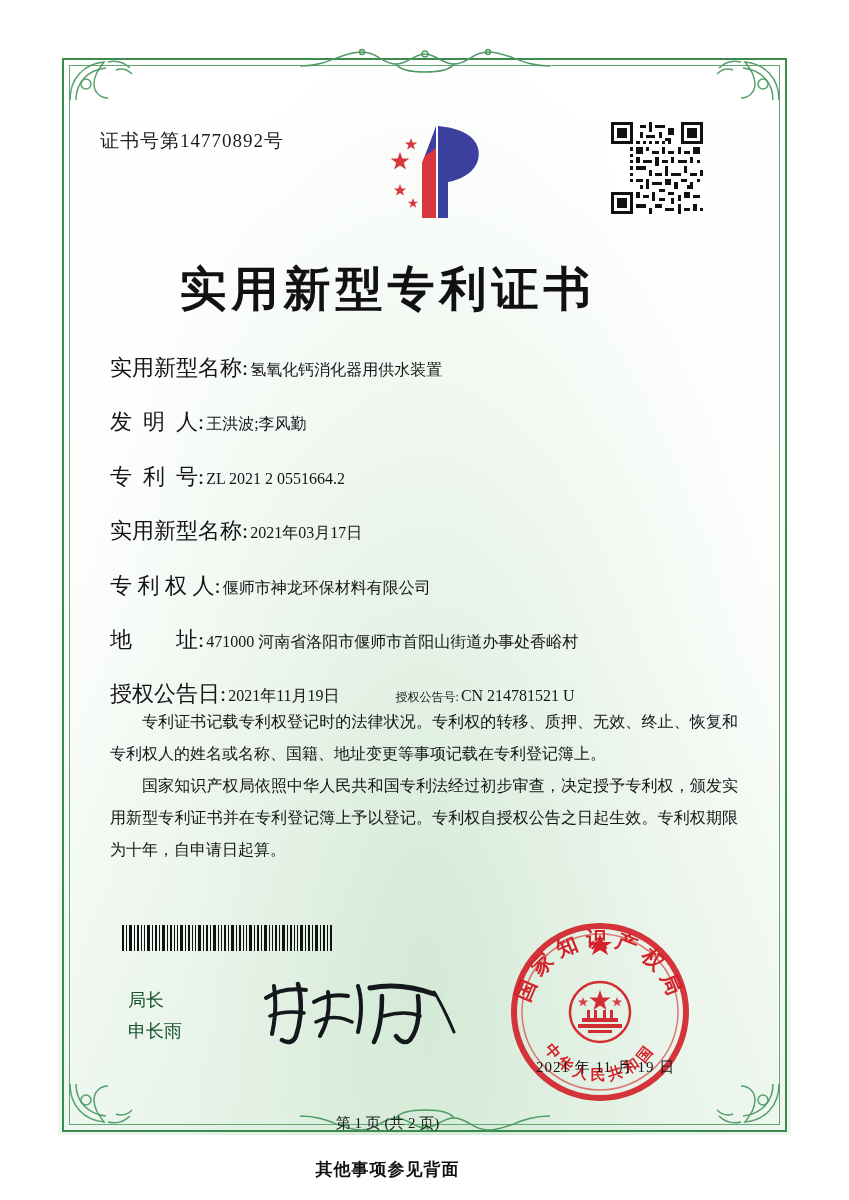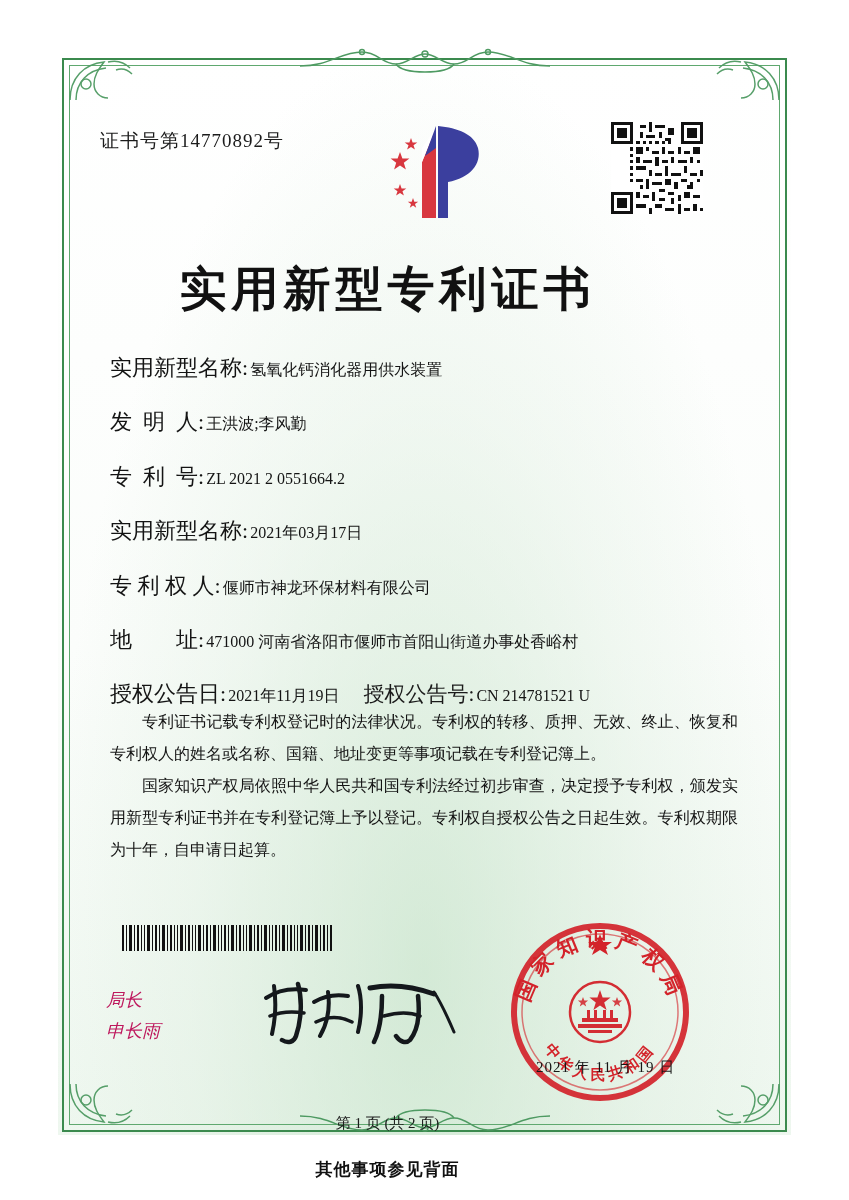--- a/index.html
+++ b/index.html
@@ -141,22 +141,22 @@
     color: #141414;
   }
   .field-value {
     font-size: 16px;
     color: #141414;
     margin-left: 2px;
   }
   .field-row.dual { margin-bottom: 22px; }
   .field-label2 {
     white-space: pre;
-    margin-left: 24px;
-    font-size: 21px;
+    margin-left: 56px;
+    font-size: 12px;
   }
 
   
   .paras {
     position: absolute;
     left: 110px;
     top: 706px;
     width: 628px;
     font-size: 16px;
     line-height: 2.0;
@@ -171,26 +171,25 @@
     left: 122px;
     top: 925px;
     width: 212px;
     height: 26px;
   }
   .barcode svg { width: 100%; height: 100%; display: block; }
 
   
   .director {
     position: absolute;
-    left: 106px;
+    left: 128px;
     top: 985px;
     font-size: 18px;
     line-height: 1.7;
-    color: #be185d;
-    font-style: italic;
+    color: #14532d;
   }
 
   
   .signature {
     position: absolute;
     left: 258px;
     top: 972px;
     width: 210px;
     height: 78px;
     color: #14181c;

